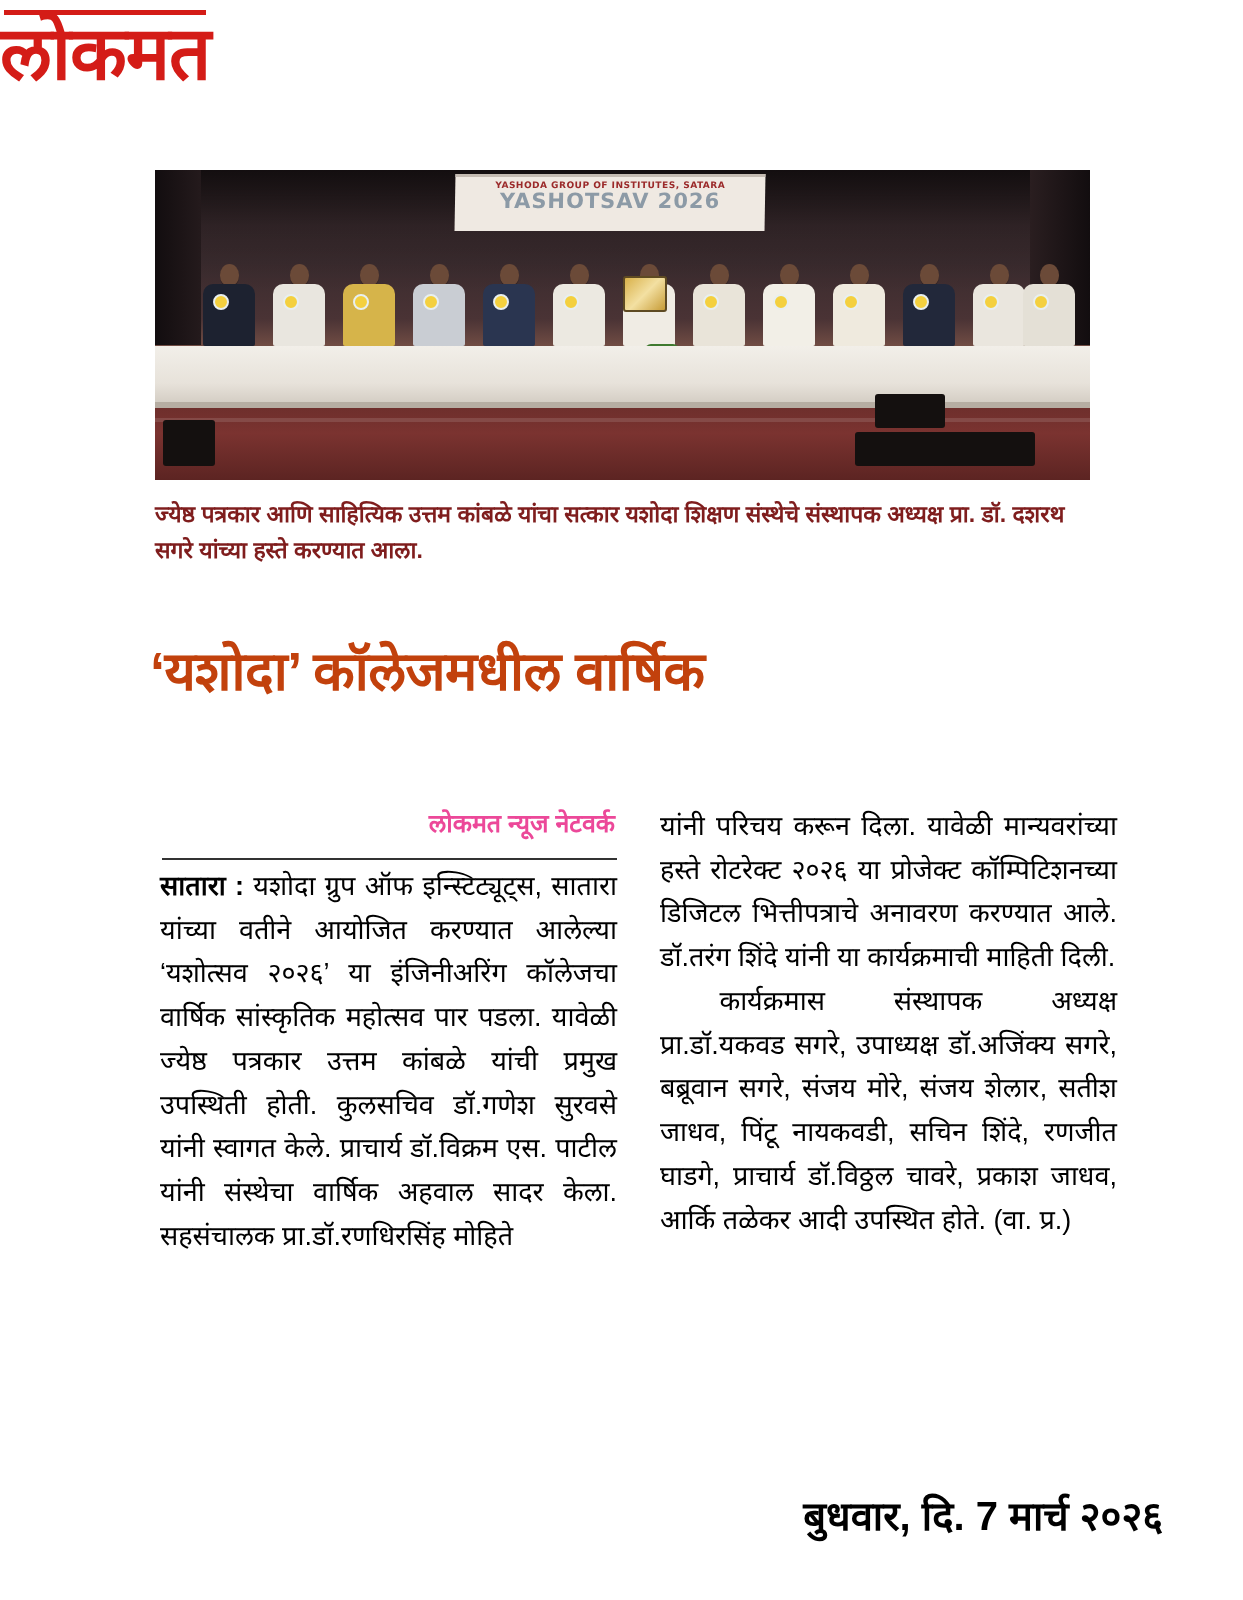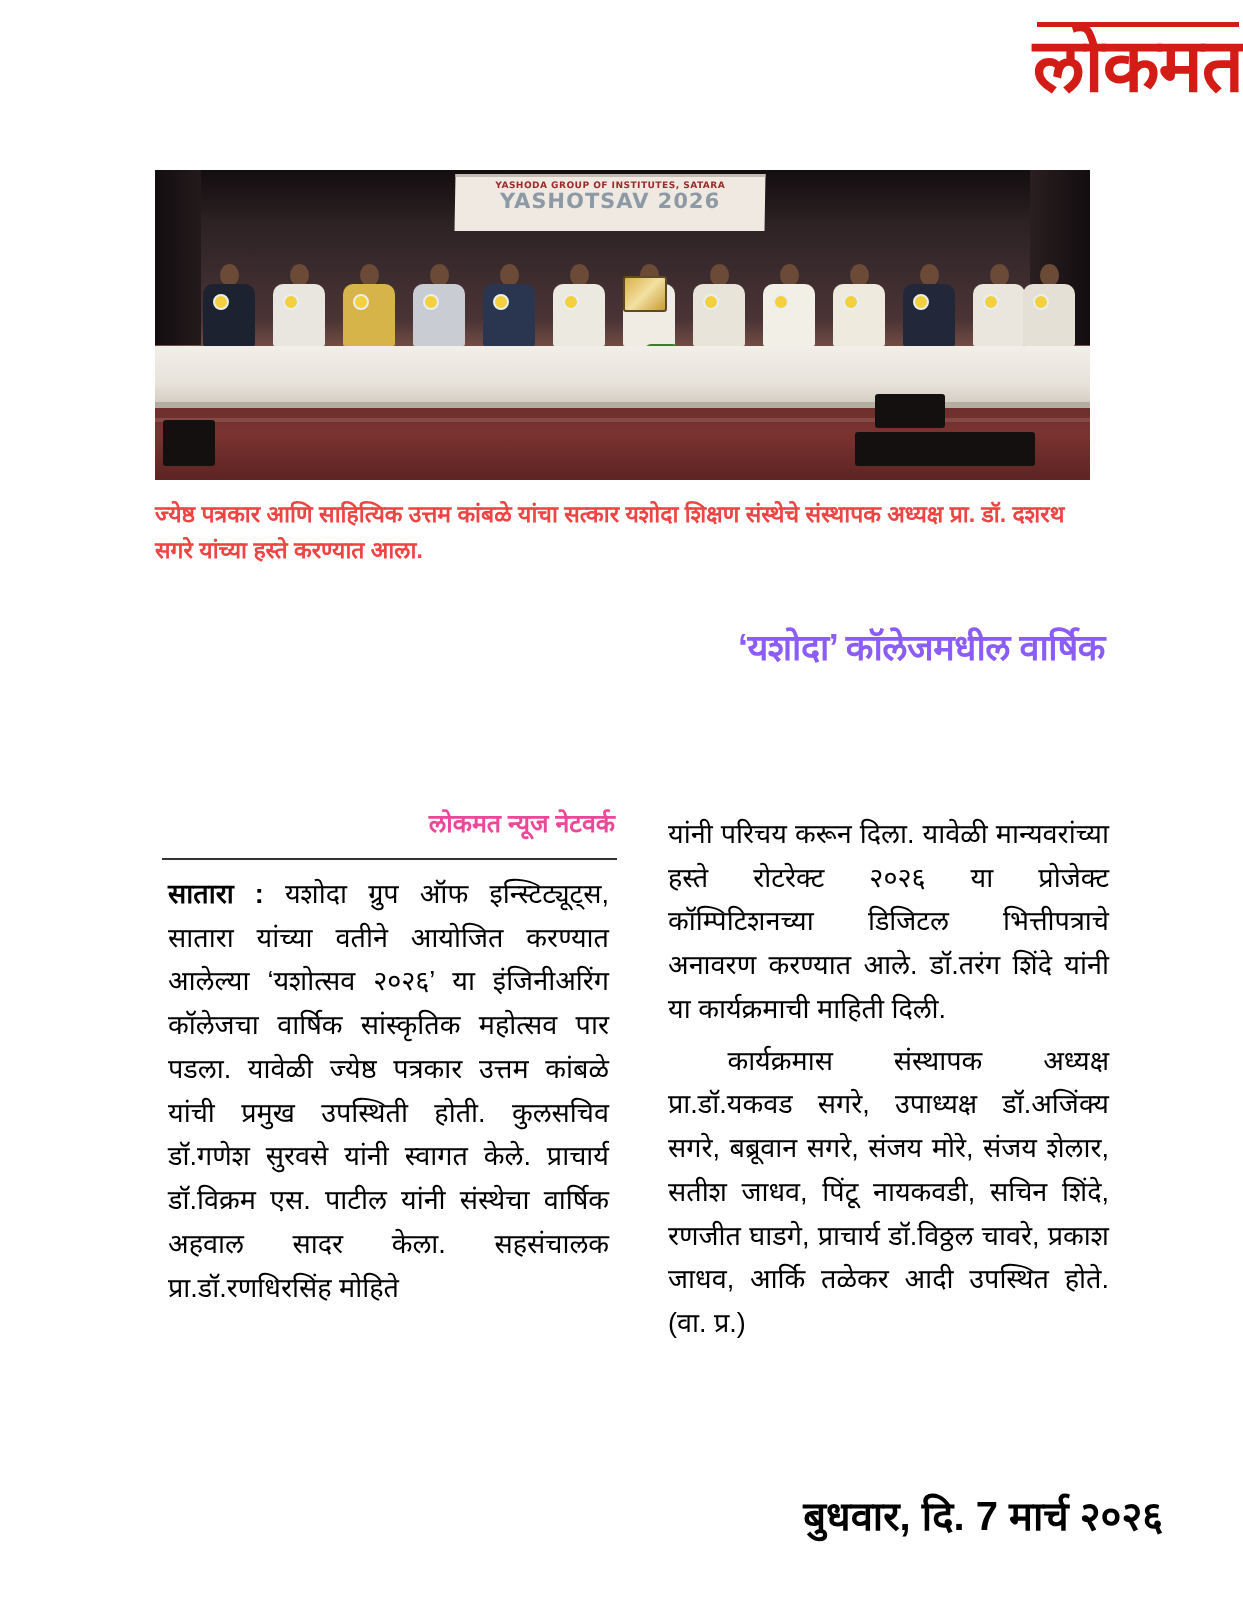--- a/index.html
+++ b/index.html
@@ -13,22 +13,22 @@
     height: 1600px;
     position: relative;
     font-family: "Liberation Serif", "DejaVu Serif", serif;
     color: #111111;
     overflow: hidden;
   }
 
   
   .masthead {
     width: 100%;
-    text-align: right;
-    padding-top: 18px;
+    text-align: left;
+    padding-top: 6px;
     height: 110px;
     box-sizing: border-box;
   }
   .masthead-logo {
     display: inline-block;
     font-family: "DejaVu Sans", sans-serif;
     font-weight: bold;
     font-size: 74px;
     line-height: 1;
     color: #d41c17;
@@ -179,36 +179,36 @@
 
   
   .caption {
     position: absolute;
     left: 155px;
     top: 497px;
     width: 940px;
     font-family: "Liberation Sans", "DejaVu Sans", sans-serif;
     font-size: 23px;
     line-height: 1.55;
-    color: #ef4444;
+    color: #7f1d1d;
     font-weight: 600;
   }
 
   
   .headline {
     position: absolute;
     left: 150px;
     top: 600px;
     width: 955px;
-    text-align: right;
-    font-family: "Liberation Sans", "DejaVu Sans", sans-serif;
-    font-weight: bold;
-    font-size: 36px;
+    text-align: left;
+    font-family: "Liberation Sans", "DejaVu Sans", sans-serif;
+    font-weight: bold;
+    font-size: 54px;
     line-height: 1.32;
-    color: #8b5cf6;
+    color: #c2410c;
     letter-spacing: -0.5px;
   }
 
   
   .byline {
     position: absolute;
     left: 160px;
     top: 805px;
     width: 455px;
     text-align: right;
@@ -230,21 +230,21 @@
     top: 865px;
     font-family: "Liberation Sans", "DejaVu Sans", sans-serif;
     font-size: 27px;
     line-height: 1.62;
     color: #000;
     text-align: justify;
     text-justify: inter-word;
   }
   .col-left  { left: 160px; width: 457px; }
   .col-right { left: 660px; width: 457px; top: 805px; }
-  .col p { margin: 8px; }
+  .col p { margin: 0; }
   .col p + p { text-indent: 2.2em; }
   .dateline {
     font-weight: bold;
   }
 
   
   .footer-date {
     position: absolute;
     right: 80px;
     bottom: 58px;

